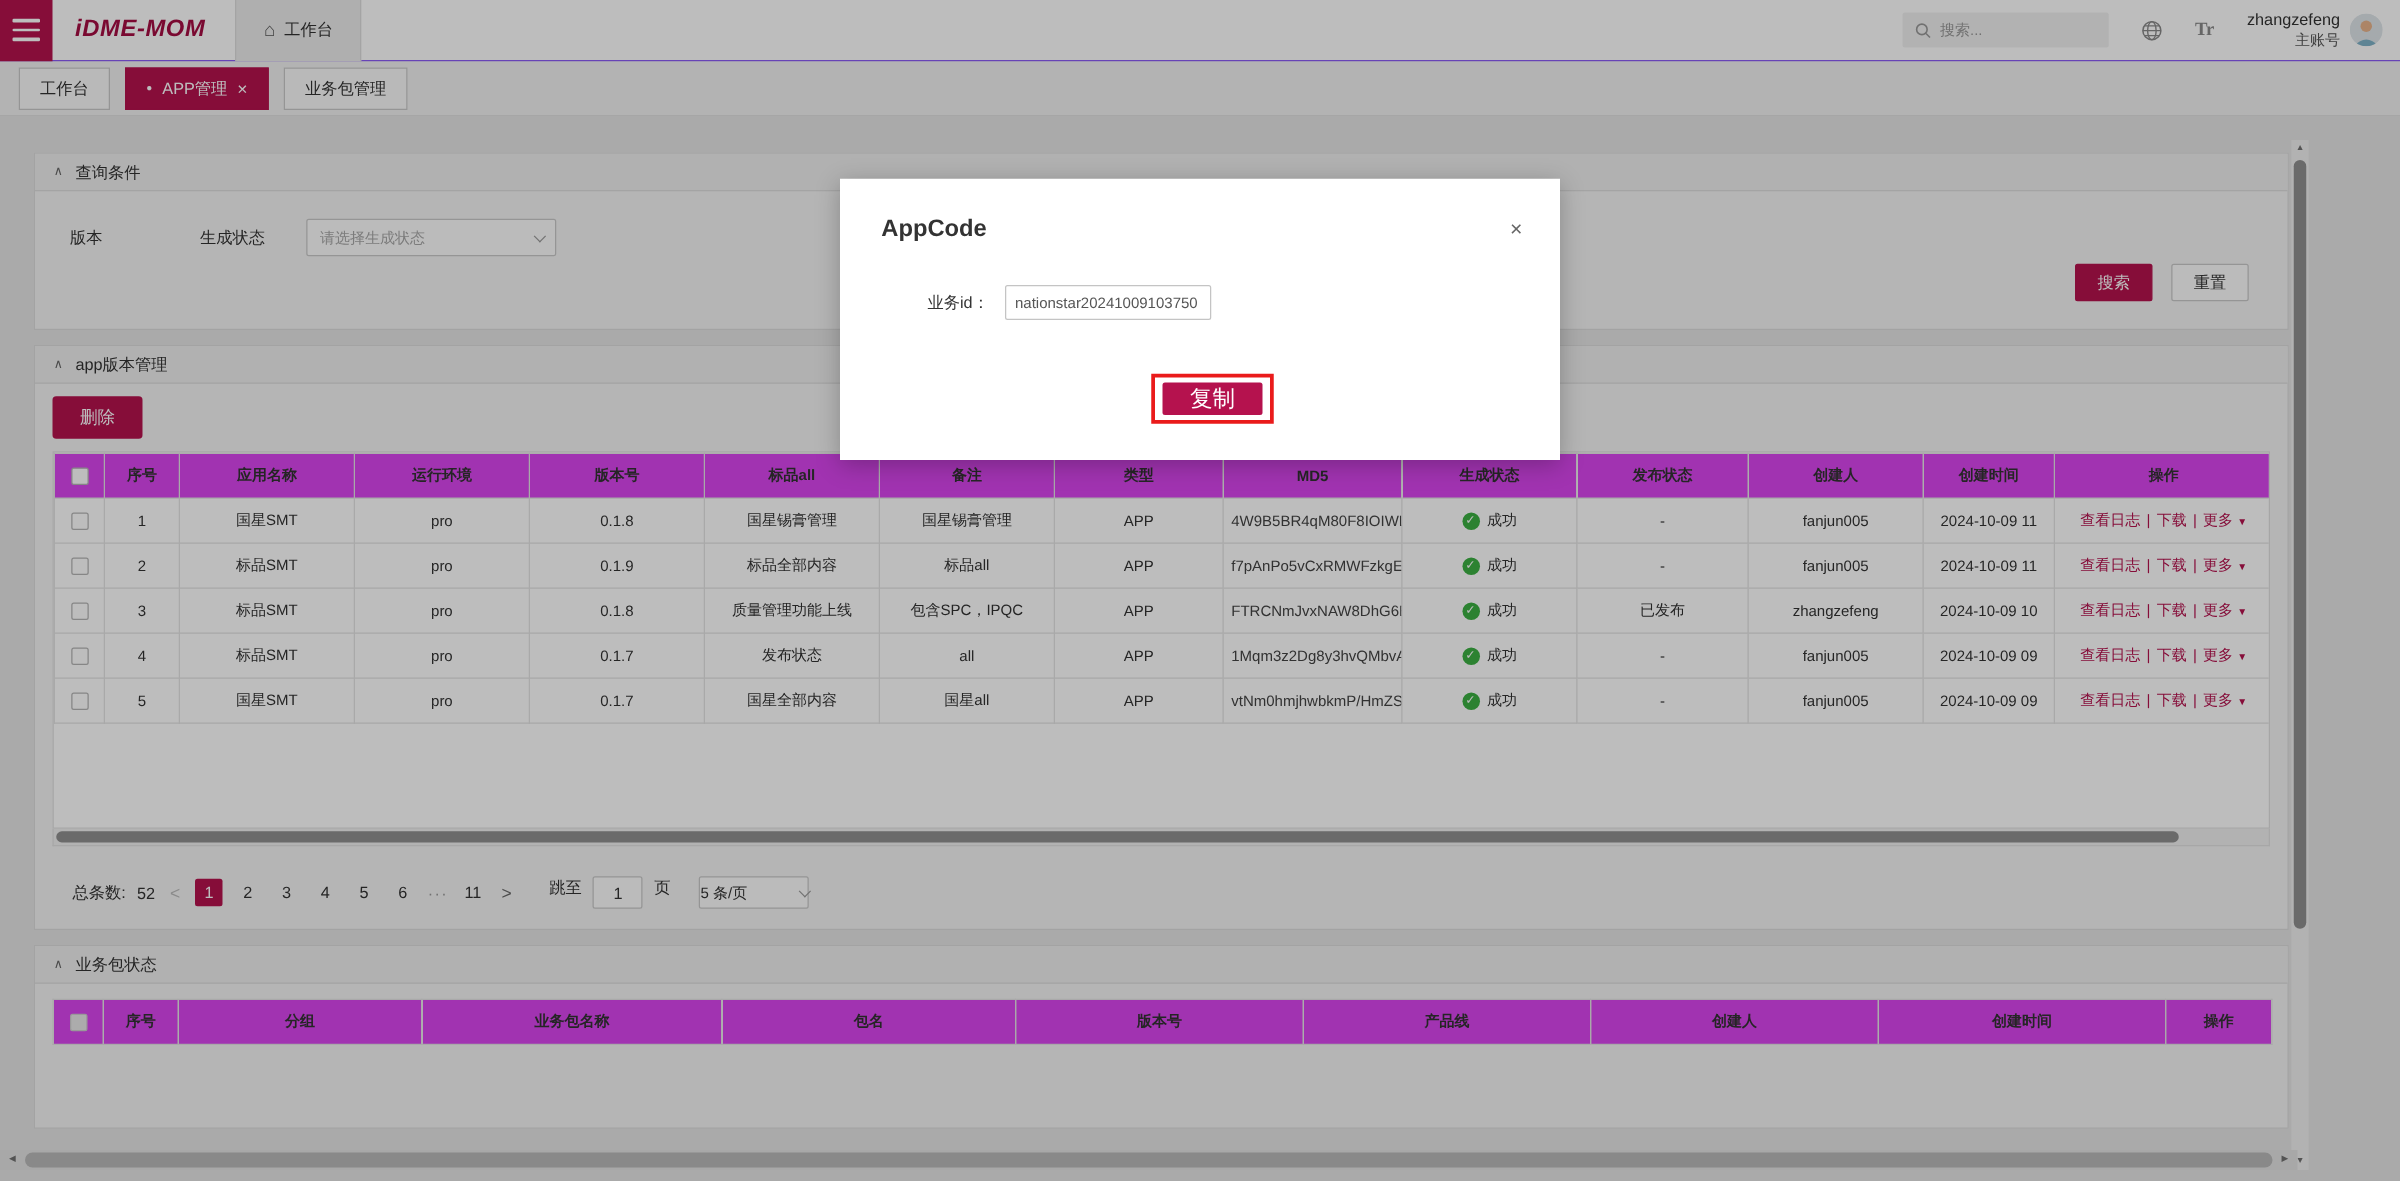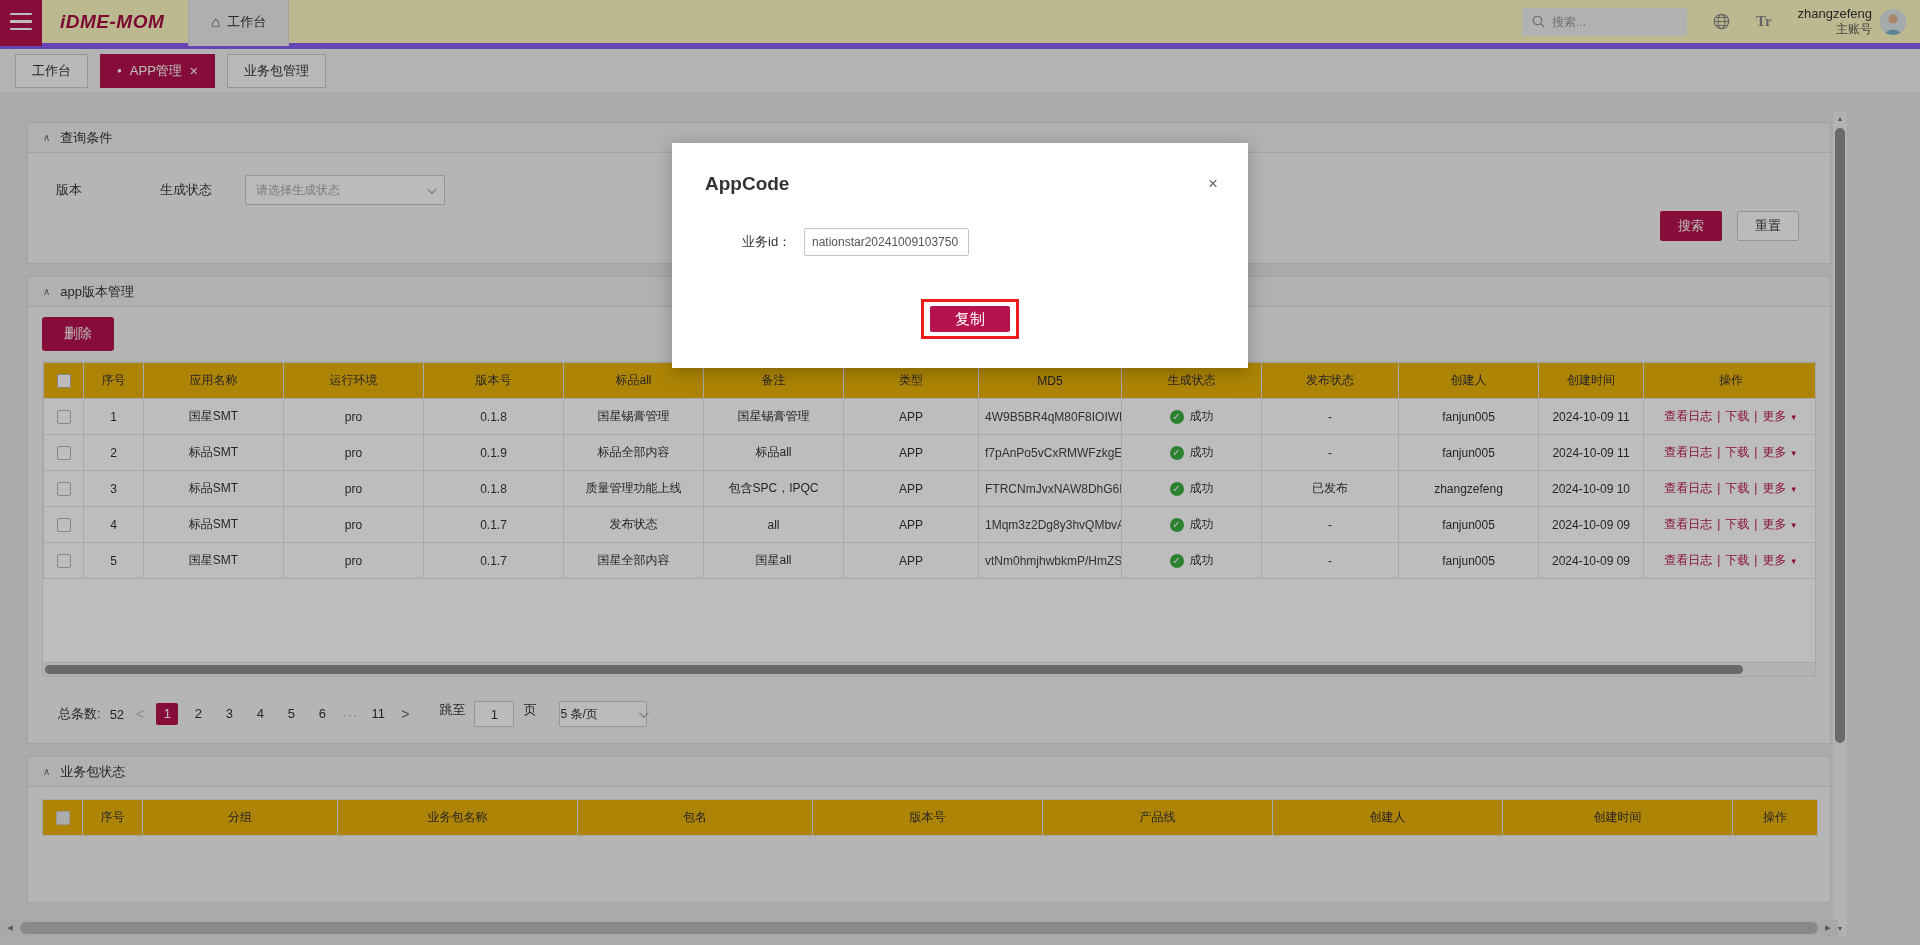--- a/index.html
+++ b/index.html
@@ -1,21 +1,21 @@
 <!DOCTYPE html>
 <html><head>
 <meta charset="utf-8">
 <style>
   * { margin:0; padding:0; box-sizing:border-box; }
   html,body { width:1920px; height:945px; overflow:hidden; }
   body { font-family:"Liberation Sans","DejaVu Sans",sans-serif; font-size:13px; color:#333; background:#e6e6e6; }
   .page { position:relative; width:1920px; height:945px; overflow:hidden; }
 
   
-  .topbar { position:relative; height:49px; background:#fef9c3; border-bottom:6px solid #8b5cf6; display:flex; align-items:center;justify-content:center; }
+  .topbar { position:relative; height:49px; background:#ffffff; border-bottom:1px solid #8b5cf6; display:flex; align-items:center;justify-content:center; }
   .burger { width:42px; height:49px; background:#b5124e; display:flex; flex-direction:column; justify-content:center; align-items:center; gap:5px; cursor:pointer; flex:0 0 auto; }
   .burger i { display:block; width:22px; height:2.5px; background:#fff; border-radius:1px; }
   .logo { font-size:19px; font-weight:bold; font-style:italic; color:#a50d43; letter-spacing:.5px; padding:0 24px 0 18px; }
   .home-tab { height:49px; display:flex; align-items:center; gap:7px; padding:0 22px; background:#ededed; border-left:1px solid #ddd; border-right:1px solid #ddd; cursor:pointer; }
   .home-ic { font-size:15px; color:#555; }
   .top-right { margin-left:auto; display:flex; align-items:center; gap:26px; padding-right:14px; }
   .searchbox { width:165px; height:28px; background:#f1f1f1; border-radius:2px; display:flex; align-items:center; gap:7px; padding:0 10px; }
   .searchbox input { border:none; background:transparent; outline:none; font-size:12px; color:#555; width:120px; }
   .searchbox input::placeholder { color:#9a9a9a; }
   .ic-globe svg, .ic-search svg { display:block; }
@@ -51,21 +51,21 @@
   .btn { height:30px; min-width:62px; border-radius:2px; font-size:13px; cursor:pointer; padding:4px 14px; }
   .btn-primary { background:#b5124e; border:1px solid #b5124e; color:#fff; }
   .btn-plain { background:#fdfdfd; border:1px solid #c9c9c9; color:#333; }
 
   
   .p2-body { padding:10px 14px 14px; }
   .btn-del { height:34px; min-width:72px; background:#b5124e; border:none; border-radius:3px; color:#fff; font-size:14px; cursor:pointer; margin-bottom:10px; }
   .table-wrap { background:#fff; border:1px solid #e0e0e0; height:302px; overflow:hidden; }
   table { border-collapse:collapse; table-layout:fixed; width:1775px; }
   th, td { border:1px solid #e4e4e4; height:36px; text-align:center; font-size:12px; color:#333; font-weight:normal; padding:0 4px; overflow:hidden; white-space:nowrap; }
-  thead th { background:#eab308; }
+  thead th { background:#d946ef;font-weight:bold; }
   td.md5 { text-align:left; padding-left:6px; color:#444; }
   .cb { display:inline-block; width:14px; height:14px; border:1px solid #b5b5b5; border-radius:2px; background:#fff; vertical-align:middle; cursor:pointer; }
   .cb.disabled { background:#e9e9e9; border-color:#cfcfcf; }
   .okwrap { display:inline-flex; align-items:center; gap:6px; }
   .okdot { width:14px; height:14px; border-radius:50%; background:#3cb043; color:#fff; font-size:10px; line-height:14px; text-align:center; display:inline-block; }
   td.actions a { color:#b5124e; cursor:pointer; }
   td.actions .sep { color:#b5124e; margin:0 5px; }
   .tri { font-size:8px; color:#b5124e; }
 
   
@@ -99,21 +99,21 @@
 
   
   .overlay { position:absolute; inset:0; background:rgba(0,0,0,.26); z-index:10; }
   .modal { position:absolute; z-index:20; left:672px; top:143px; width:576px; height:225px; background:#fff; box-shadow:0 4px 18px rgba(0,0,0,.25); }
   .modal-title { position:absolute; left:33px; top:30px; font-size:19px; font-weight:bold; color:#333; }
   .modal-close { position:absolute; right:30px; top:32px; font-size:17px; color:#666; cursor:pointer; line-height:1; }
   .modal-row { position:absolute; left:70px; top:85px; display:flex; align-items:center; }
   .modal-label { width:62px; font-size:13px; color:#333; }
   .modal-input { width:165px; height:28px; border:1px solid #c4c4c4; border-radius:2px; font-size:12px; color:#555; padding:0 7px; outline:none; }
   .copy-wrap { position:absolute; left:249px; top:156px; border:3px solid #ea1b1b; padding:4px 6px; }
-  .btn-copy { width:80px; height:26px; background:#b5124e; border:none; border-radius:2px; color:#fff; font-size:15px; cursor:pointer; }
+  .btn-copy { width:80px; height:26px; background:#b5124e; border:none; border-radius:2px; color:#fff; font-size:18px; cursor:pointer; }
 </style>
 </head>
 <body>
 
 <div class="page">
 
   <header class="topbar">
     <div class="burger">
       <i></i>
         <i></i>

